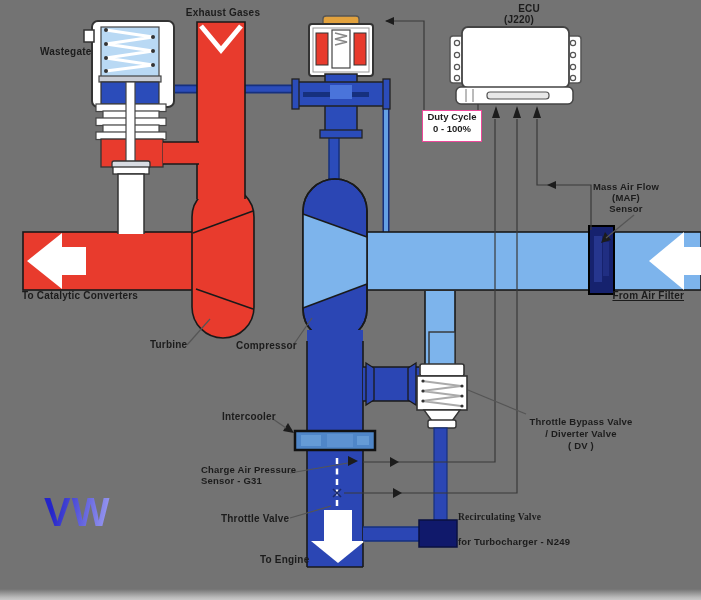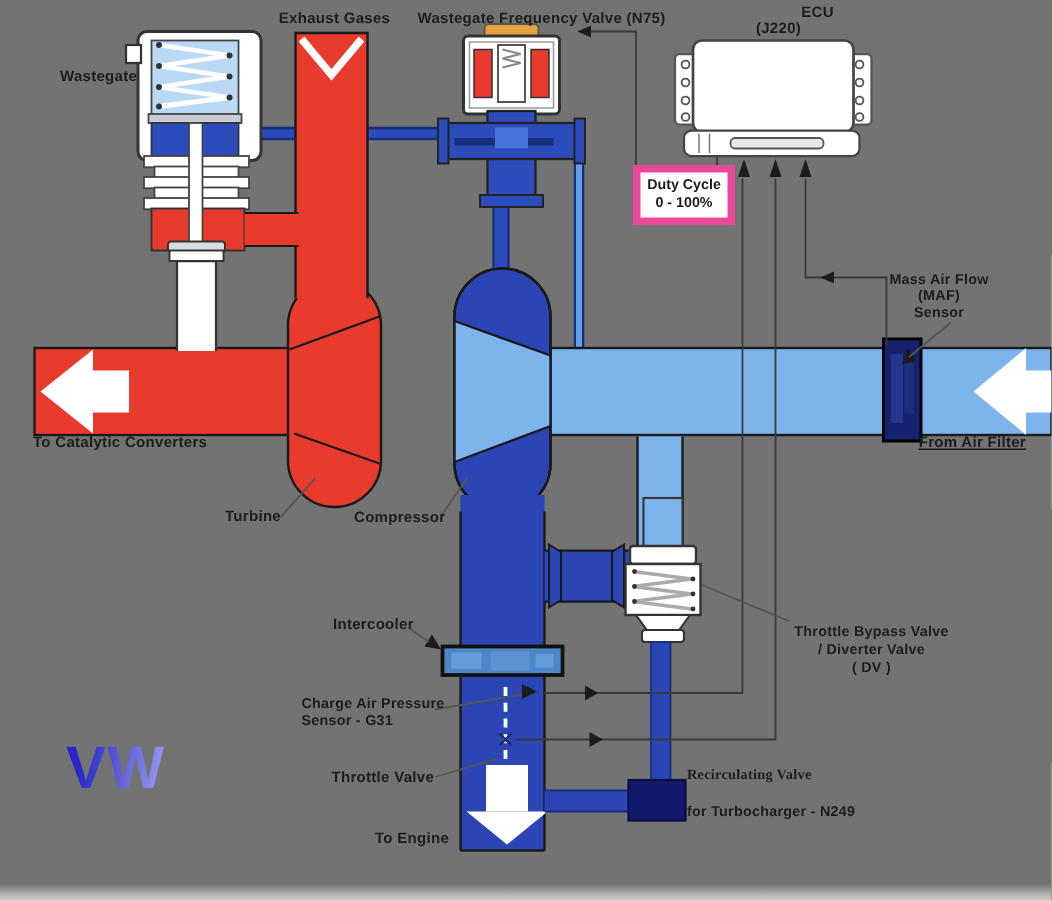--- a/index.html
+++ b/index.html
@@ -5,21 +5,21 @@
   html,body{margin:0;padding:0;}
   #stage{position:relative;width:701px;height:600px;background:#737373;overflow:hidden;
          font-family:"Liberation Sans",sans-serif;}
   #stage svg{position:absolute;left:0;top:0;}
   .lbl{position:absolute;font:bold 10px "Liberation Sans",sans-serif;color:#1c1c1c;
        letter-spacing:.2px;white-space:nowrap;}
   .sm{font-size:9.5px;}
   .ctr{text-align:center;}
   .rt{text-align:right;text-decoration:underline;}
   .dutybox{position:absolute;left:422px;top:110px;width:58px;height:30px;background:#fff;
-           border:5px solid #ec4899;display:flex;flex-direction:column;justify-content:center;}
+           border:1px solid #ec4899;display:flex;flex-direction:column;}
   .dutybox div{font:bold 9.5px "Liberation Sans",sans-serif;text-align:center;line-height:12px;color:#1c1c1c;}
   .logo{position:absolute;font-weight:bold;font-family:"Liberation Sans",sans-serif;
         color:#4b4bd4;letter-spacing:1px;line-height:1;}
   @supports ((-webkit-background-clip:text) or (background-clip:text)){
     .logo{background:linear-gradient(100deg,#2525c8 15%,#9191ee 90%);
           -webkit-background-clip:text;background-clip:text;color:transparent;}
   }
   .bottomstrip{position:absolute;left:0;top:589px;width:701px;height:11px;
     background:linear-gradient(180deg,rgba(200,200,200,0),#b9b9b9 75%,#c9c9c9);}
 </style>
@@ -232,23 +232,22 @@
     <line x1="468" y1="390" x2="526" y2="414"></line>
     <line x1="273" y1="419" x2="286" y2="428"></line>
     <line x1="290" y1="473" x2="348" y2="463"></line>
     <line x1="290" y1="518" x2="331" y2="506"></line>
     <line x1="634" y1="215" x2="606" y2="238"></line>
   </g>
 </svg>
 
 <div class="lbl ctr" style="left:176px;top:7px;width:94px;">Exhaust Gases</div>
 <div class="lbl" style="left:40px;top:46px;">Wastegate</div>
-<div class="lbl ctr" style="left:263px;top:7px;width:196px;">Wastegate Frequency Valve (N75)</div>
-
-<div class="lbl ctr" style="left:513px;top:3px;width:64px;">ECU</div>
+
+<div class="lbl ctr" style="left:497px;top:3px;width:64px;">ECU</div>
 <div class="lbl ctr" style="left:487px;top:14px;width:64px;">(J220)</div>
 
 <div class="dutybox">
   <div>Duty Cycle</div>
   <div>0 - 100%</div>
 </div>
 
 <div class="lbl sm ctr" style="left:584px;top:181px;width:84px;">Mass Air Flow</div>
 <div class="lbl sm ctr" style="left:584px;top:192px;width:84px;">(MAF)</div>
 <div class="lbl sm ctr" style="left:584px;top:203px;width:84px;">Sensor</div>
@@ -261,21 +260,21 @@
 <div class="lbl sm ctr" style="left:524px;top:416px;width:114px;">Throttle Bypass Valve</div>
 <div class="lbl sm ctr" style="left:524px;top:428px;width:114px;">/ Diverter Valve</div>
 <div class="lbl sm ctr" style="left:524px;top:440px;width:114px;">( DV )</div>
 
 <div class="lbl" style="left:222px;top:411px;">Intercooler</div>
 
 <div class="lbl sm" style="left:201px;top:464px;">Charge Air Pressure</div>
 <div class="lbl sm" style="left:201px;top:475px;">Sensor - G31</div>
 
 <div class="lbl" style="left:221px;top:513px;">Throttle Valve</div>
-<div class="lbl" style="left:250px;top:554px;text-align:right;">To Engine</div>
+<div class="lbl" style="left:260px;top:554px;text-align:right;">To Engine</div>
 
 <div class="lbl sm" style="left:458px;top:512px;font-family:Liberation Serif, serif;">Recirculating Valve</div>
 <div class="lbl sm" style="left:458px;top:536px;">for Turbocharger - N249</div>
 
 <div class="logo" style="left:44px;top:492px;font-size:40px;">VW</div>
 
 <div class="bottomstrip"></div>
 </div>
 
 </body></html>

